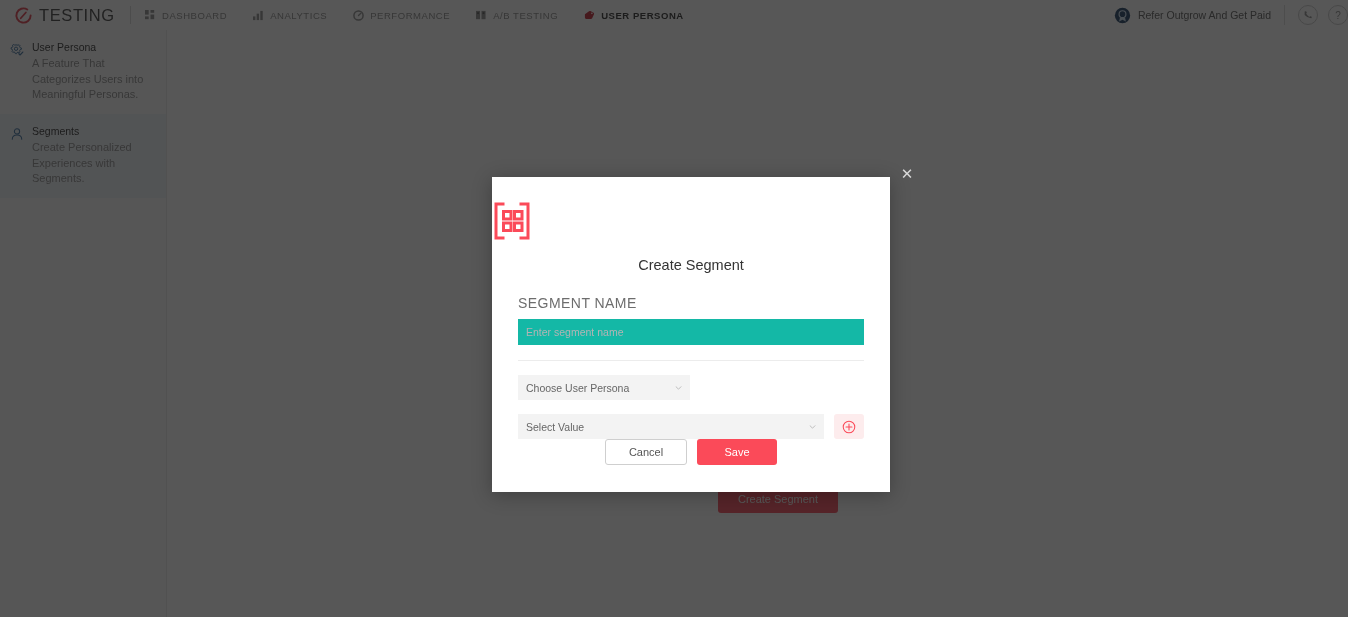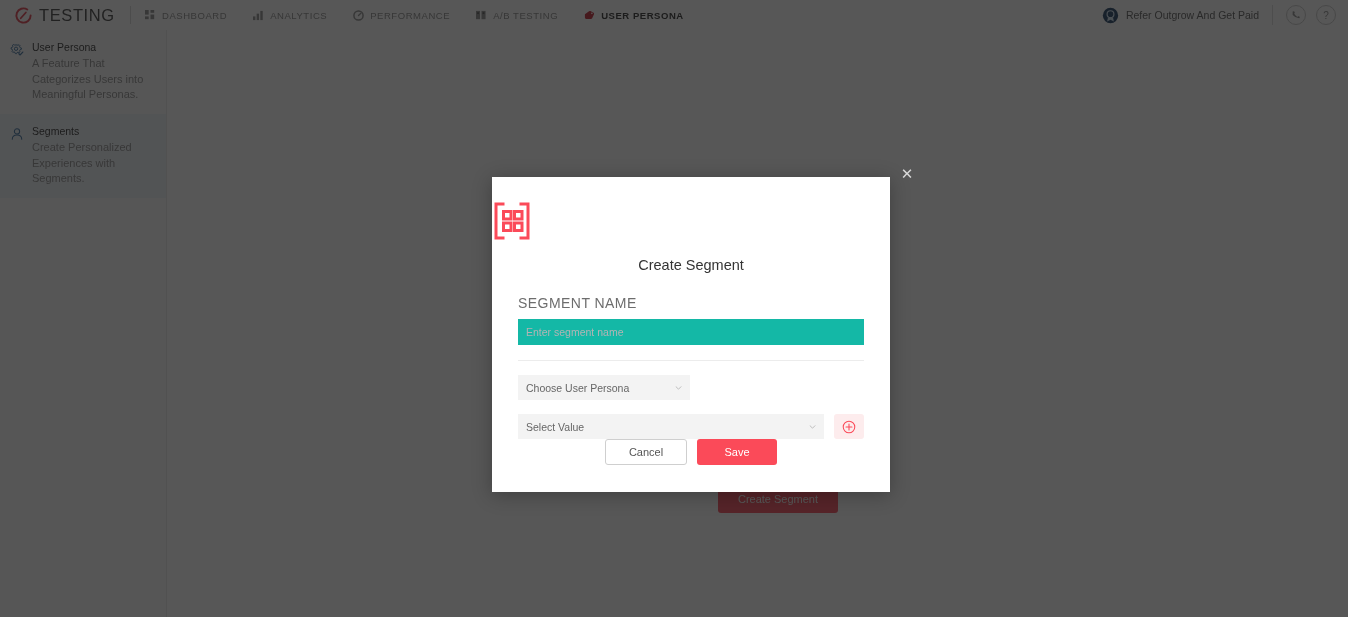--- a/index.html
+++ b/index.html
@@ -21,21 +21,21 @@
   }
   .brand { display: flex; align-items: center; gap: 6px; padding-left: 14px; width: 128px; }
   .brand-mark { width: 19px; height: 19px; }
   .brand-text { font-size: 16.5px; letter-spacing: .6px; color: #3f3f3f; font-weight: 400; }
   .nav-sep { width: 1px; height: 18px; background: #d8d8d8; margin: 0 6px 0 2px; }
   .nav-items { display: flex; align-items: center; gap: 26px; padding-left: 8px; }
   .nav-item { display: flex; align-items: center; gap: 6px; font-size: 9.5px; letter-spacing: .55px;
               color: #8b8b8b; cursor: pointer; }
   .nav-item.active { color: #2c2c2c; font-weight: bold; }
   .nav-ico { width: 11px; height: 11px; display: block; }
-  .nav-right { margin-left: auto; display: flex; align-items: center; gap: 10px; padding-right: 12px; }
+  .nav-right { margin-left: auto; display: flex; align-items: center; gap: 10px; }
   .refer { display: flex; align-items: center; gap: 7px; font-size: 10.5px; color: #5a5a5a; cursor: pointer; }
   .refer-badge { width: 17px; height: 17px; border-radius: 50%; }
   .vsep { width: 1px; height: 20px; background: #dcdcdc; margin: 0 3px; }
   .circ-btn { width: 20px; height: 20px; border-radius: 50%; border: 1px solid #c9c9c9;
               display: flex; align-items: center; justify-content: center; color: #8d8d8d;
               font-size: 10px; cursor: pointer; background: transparent; }
 
   
   .sidebar {
     position: absolute; top: 30px; left: 0; width: 167px; height: 587px;

